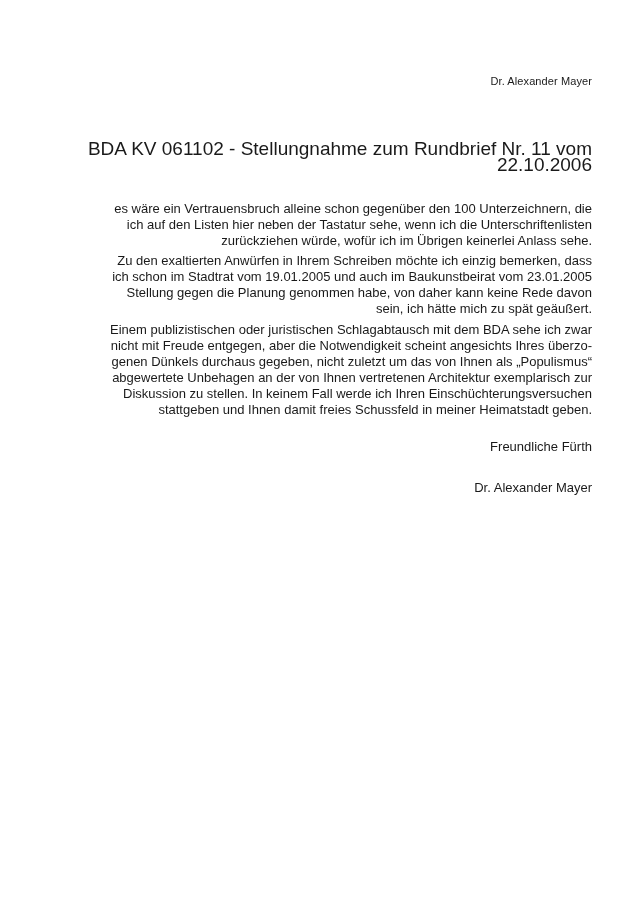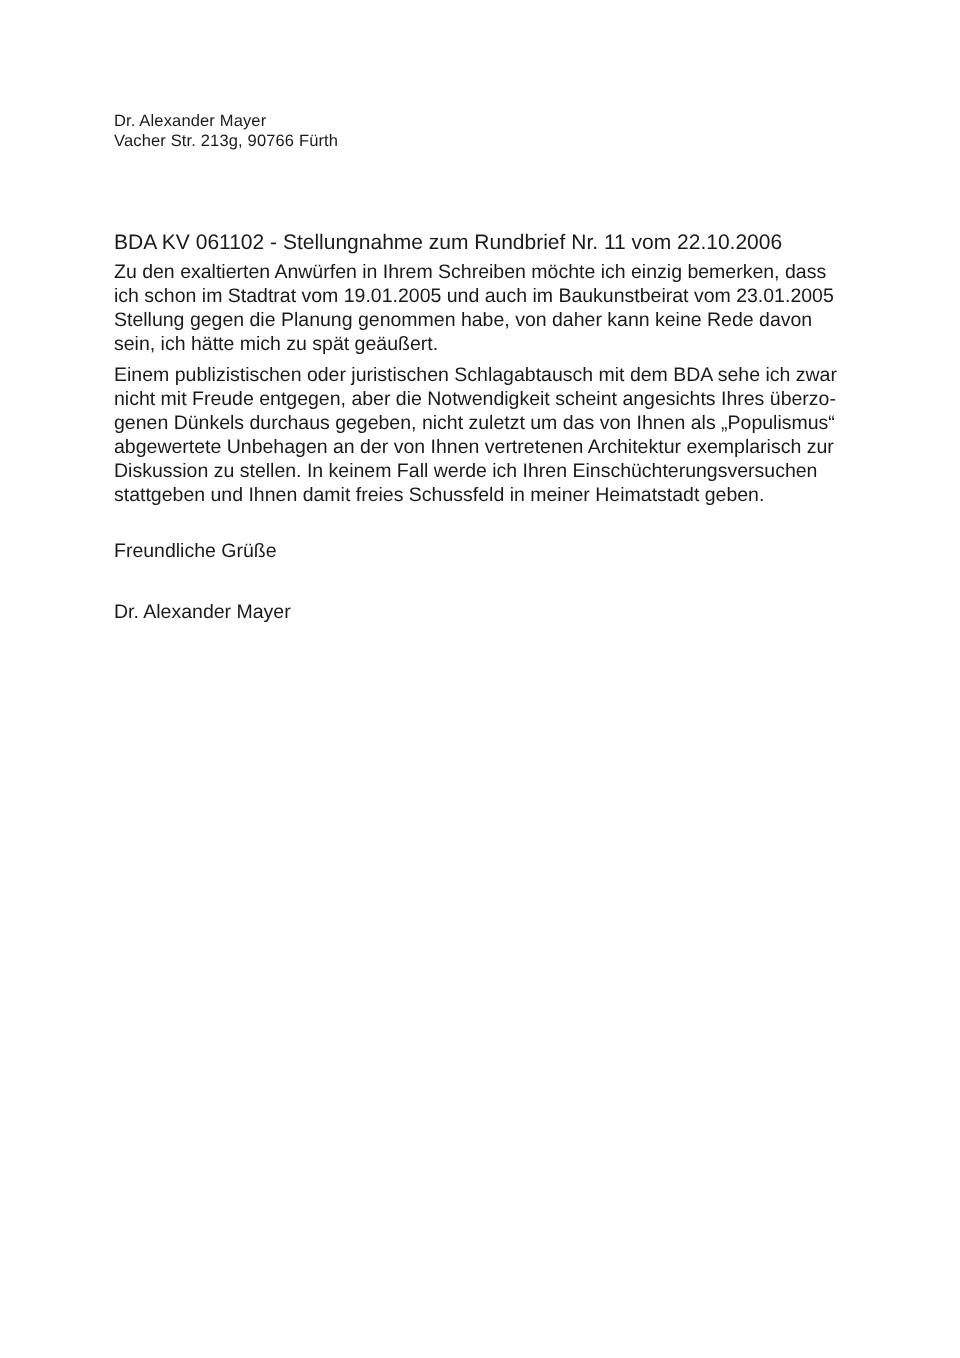--- a/index.html
+++ b/index.html
@@ -1,15 +1,15 @@
 <!DOCTYPE html>
 <html><head>
 <meta charset="utf-8">
 <style>
-  * { margin: 0; padding: 0; box-sizing: border-box; }
+  * { margin: 0; padding: 0; box-sizing: border-box; text-align: right; }
   html, body {
     width: 640px;
     height: 905px;
     background: #ffffff;
     font-family: "Liberation Sans", "DejaVu Sans", sans-serif;
     color: #1a1a1a;
     overflow: hidden;
   }
   .page {
     position: relative;
@@ -29,21 +29,21 @@
     letter-spacing: 0.1px;
   }
   .sender-block .line { display: block; }
   .sender-block a {
     color: #0000EE;
     text-decoration: underline;
     display: inline-block;
   }
   .subject {
     margin-top: 53px;
-    font-size: 14px;
+    font-size: 19px;
     line-height: 16px;
   }
   .salutation {
     margin-top: 48px;
     font-size: 13px;
     line-height: 16px;
   }
   .para {
     font-size: 13px;
     line-height: 16px;
@@ -64,35 +64,37 @@
   }
 </style>
 </head>
 <body>
 
 <div class="page">
   <div class="content">
 
     <div class="sender-block">
       <span class="line">Dr. Alexander Mayer</span>
-      <span class="line">Vacher Str. 213g, 90766 Fürth</span>
     </div>
 
     <div class="subject">BDA KV 061102 - Stellungnahme zum Rundbrief Nr. 11 vom 22.10.2006</div>
 
 
+    <div class="para para-1">es wäre ein Vertrauensbruch alleine schon gegenüber den 100 Unterzeichnern, die
+ich auf den Listen hier neben der Tastatur sehe, wenn ich die Unterschriftenlisten
+zurückziehen würde, wofür ich im Übrigen keinerlei Anlass sehe.</div>
     <div class="para para-2">Zu den exaltierten Anwürfen in Ihrem Schreiben möchte ich einzig bemerken, dass
 ich schon im Stadtrat vom 19.01.2005 und auch im Baukunstbeirat vom 23.01.2005
 Stellung gegen die Planung genommen habe, von daher kann keine Rede davon
 sein, ich hätte mich zu spät geäußert.</div>
     <div class="para para-3">Einem publizistischen oder juristischen Schlagabtausch mit dem BDA sehe ich zwar
 nicht mit Freude entgegen, aber die Notwendigkeit scheint angesichts Ihres überzo-
 genen Dünkels durchaus gegeben, nicht zuletzt um das von Ihnen als „Populismus“
 abgewertete Unbehagen an der von Ihnen vertretenen Architektur exemplarisch zur
 Diskussion zu stellen. In keinem Fall werde ich Ihren Einschüchterungsversuchen
 stattgeben und Ihnen damit freies Schussfeld in meiner Heimatstadt geben.</div>
 
-    <div class="closing">Freundliche Grüße</div>
+    <div class="closing">Freundliche Fürth</div>
 
     <div class="signature">Dr. Alexander Mayer</div>
 
   </div>
 </div>
 
 </body></html>

